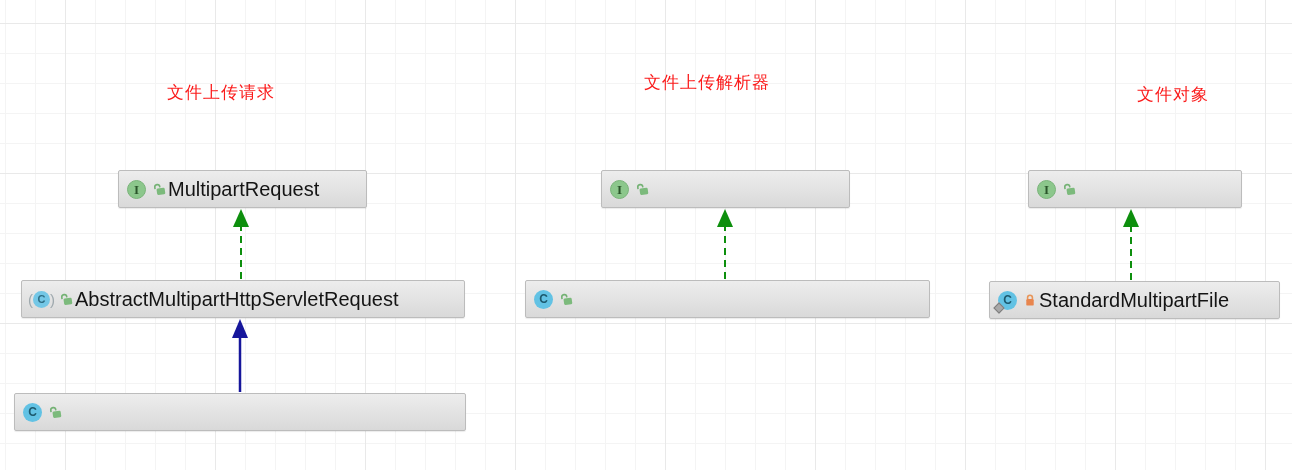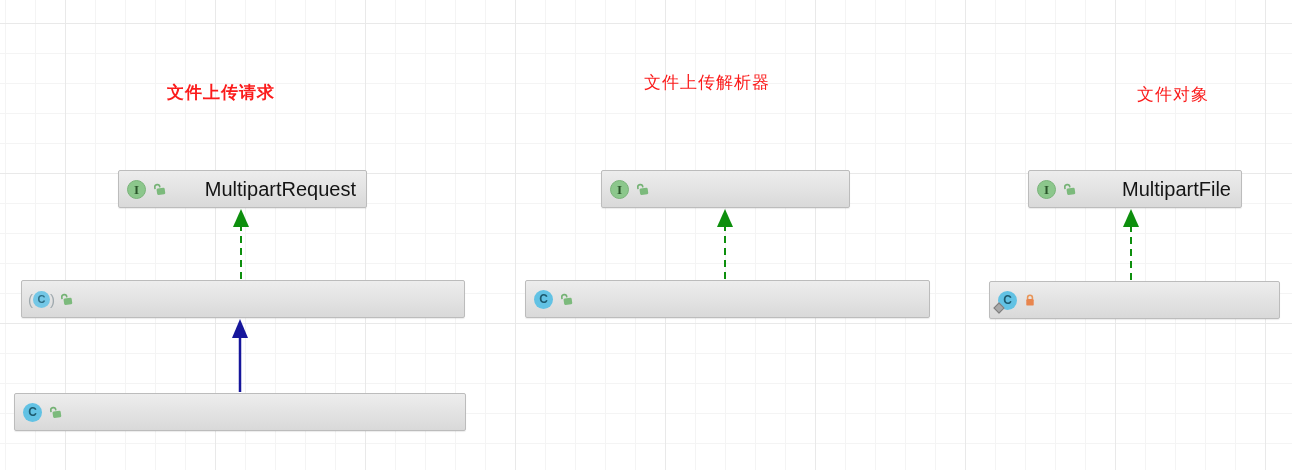--- a/index.html
+++ b/index.html
@@ -21,21 +21,21 @@
   }
   .node{
     position:absolute;height:36px;box-sizing:content-box;
     background:linear-gradient(180deg,#ededed 0%,#e2e2e2 55%,#d9d9d9 100%);
     border:1px solid #bcbcbc;border-radius:2px;
     display:flex;align-items:center;padding:0 8px;
     box-shadow:0 1px 1px rgba(0,0,0,0.08);
     cursor:default;
   }
   .node-label{
-    flex:1;text-align:right;font-size:20px;color:#141414;white-space:nowrap;
+    flex:1;text-align:left;font-size:20px;color:#141414;white-space:nowrap;
     padding:0 2px;
   }
   .kind-icon{
     position:relative;width:19px;height:19px;border-radius:50%;
     display:flex;align-items:center;justify-content:center;
     font-weight:bold;flex:0 0 auto;
   }
   .kind-interface{background:#8cc78c;border:1px solid #7ab47a;box-sizing:border-box;}
   .kind-interface .glyph{font-family:"Liberation Serif",serif;font-size:13px;color:#2a552a;line-height:1;}
   .kind-class{background:#62c2e4;}
@@ -48,21 +48,21 @@
   .static-badge{
     position:absolute;left:-3px;bottom:-2px;width:6px;height:6px;
     background:#a8a8a8;border:1px solid #7d7d7d;transform:rotate(45deg);
   }
   .lock{margin-left:6px;flex:0 0 auto;display:flex;align-items:center;}
   svg.edges{position:absolute;left:0;top:0;pointer-events:none;}
 </style>
 </head>
 <body>
 
-<div class="annotation" style="left:167px;top:84px;font-weight:bold;">文件上传请求</div>
+<div class="annotation" style="left:167px;top:84px;">文件上传请求</div>
 <div class="annotation" style="left:644px;top:74px;">文件上传解析器</div>
 <div class="annotation" style="left:1137px;top:86px;">文件对象</div>
 
 <svg class="edges" width="1292" height="470">
 
   <g>
     <line x1="241" y1="279" x2="241" y2="226" stroke="#0d8f0d" stroke-width="2" stroke-dasharray="7 5"></line>
     <polygon points="241,209 233,227 249,227" fill="#0d8f0d"></polygon>
   </g>
 
@@ -104,20 +104,21 @@
     <span class="paren paren-close">)</span>
   </span>
   <span class="lock">
     <svg width="14" height="14" viewBox="0 0 14 14">
         <g transform="rotate(-8 7 8)">
           <path d="M3.2,6.6 V4.9 a2.5,2.5 0 0 1 5,0 V5.6" fill="none" stroke="#74b274" stroke-width="1.6"></path>
           <rect x="4.6" y="6.4" width="8.2" height="6.4" rx="1.3" fill="#7cba7c"></rect>
         </g>
       </svg>
   </span>
+  <span class="node-label">AbstractMultipartHttpServletRequest</span>
 </div>
 
 <div class="node" style="left:14px;top:393px;width:434px;">
   <span class="kind-icon kind-class">
       <span class="glyph">C</span>
     </span>
   <span class="lock">
     <svg width="14" height="14" viewBox="0 0 14 14">
         <g transform="rotate(-8 7 8)">
           <path d="M3.2,6.6 V4.9 a2.5,2.5 0 0 1 5,0 V5.6" fill="none" stroke="#74b274" stroke-width="1.6"></path>
@@ -160,27 +161,27 @@
       <span class="glyph">I</span>
     </span>
   <span class="lock">
     <svg width="14" height="14" viewBox="0 0 14 14">
         <g transform="rotate(-8 7 8)">
           <path d="M3.2,6.6 V4.9 a2.5,2.5 0 0 1 5,0 V5.6" fill="none" stroke="#74b274" stroke-width="1.6"></path>
           <rect x="4.6" y="6.4" width="8.2" height="6.4" rx="1.3" fill="#7cba7c"></rect>
         </g>
       </svg>
   </span>
-  <span class="node-label">MultipartFile</span>
 </div>
 
 <div class="node" style="left:989px;top:281px;width:273px;">
   <span class="kind-icon kind-class">
     <span class="glyph">C</span>
     <span class="static-badge"></span>
   </span>
   <span class="lock">
     <svg width="14" height="14" viewBox="0 0 14 14">
         <path d="M4.6,6.2 V4.6 a2.4,2.4 0 0 1 4.8,0 V6.2" fill="none" stroke="#e8965a" stroke-width="1.6"></path>
         <rect x="3.3" y="6" width="7.4" height="6.6" rx="1.2" fill="#e8854d"></rect>
       </svg>
   </span>
+  <span class="node-label">StandardMultipartFile</span>
 </div>
 
 </body></html>

